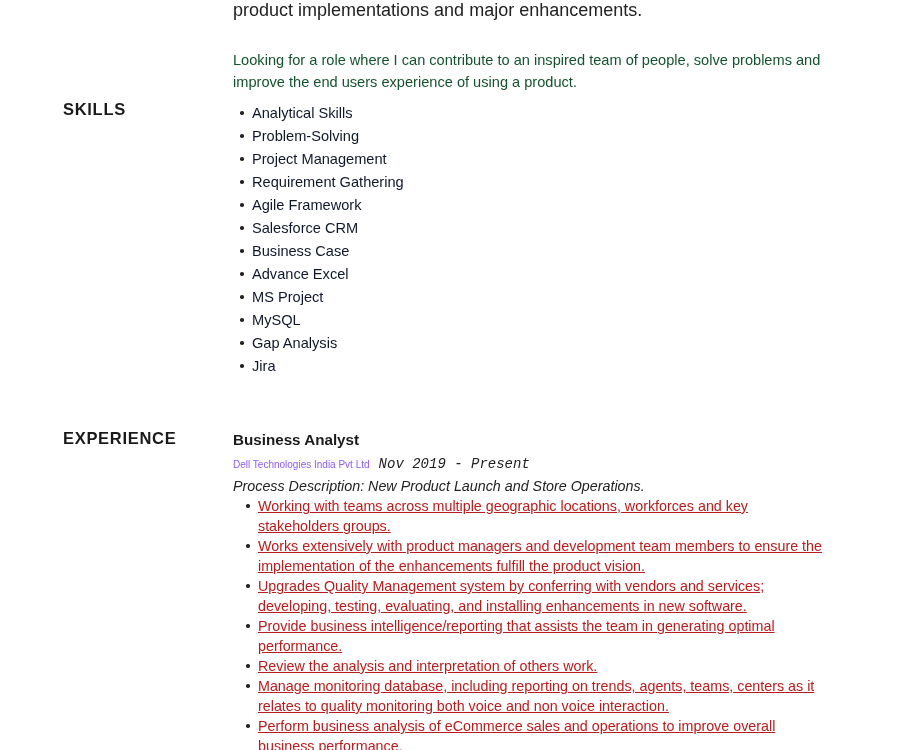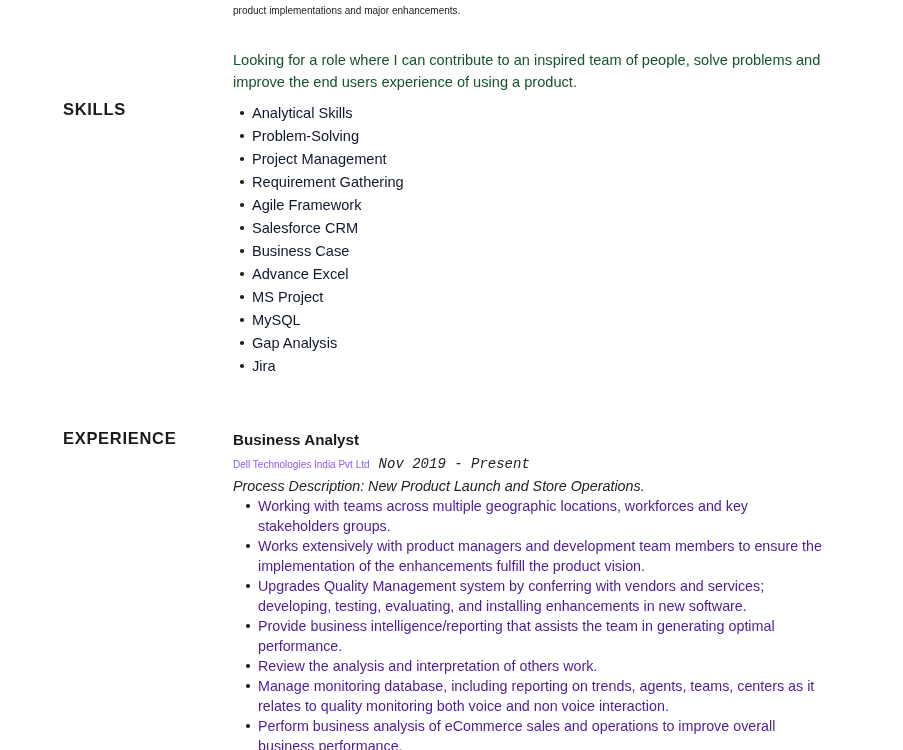--- a/index.html
+++ b/index.html
@@ -25,21 +25,21 @@
   }
 
   
   .summary-block {
     position: absolute;
     left: 233px;
     top: 0px;
     width: 605px;
   }
   .summary-line {
-    font-size: 10px;
+    font-size: 18px;
     line-height: 21px;
     color: #222222;
   }
   .summary-para {
     font-size: 14.6px;
     line-height: 21.5px;
     color: #14532d;
     margin-top: 29px;
   }
 
@@ -130,22 +130,23 @@
     list-style: none;
     margin: 0;
     padding: 0;
     width: 592px;
   }
   ul.exp-list > li {
     position: relative;
     padding-left: 25px;
     font-size: 14.3px;
     line-height: 20px;
-    color: #4c1d95;
+    color: #b91c1c;
     margin-bottom: 0px;
+    text-decoration: underline;
   }
   ul.exp-list > li::before {
     content: "";
     position: absolute;
     left: 13px;
     top: 8px;
     width: 3.6px;
     height: 3.6px;
     border-radius: 50%;
     background: #222222;

